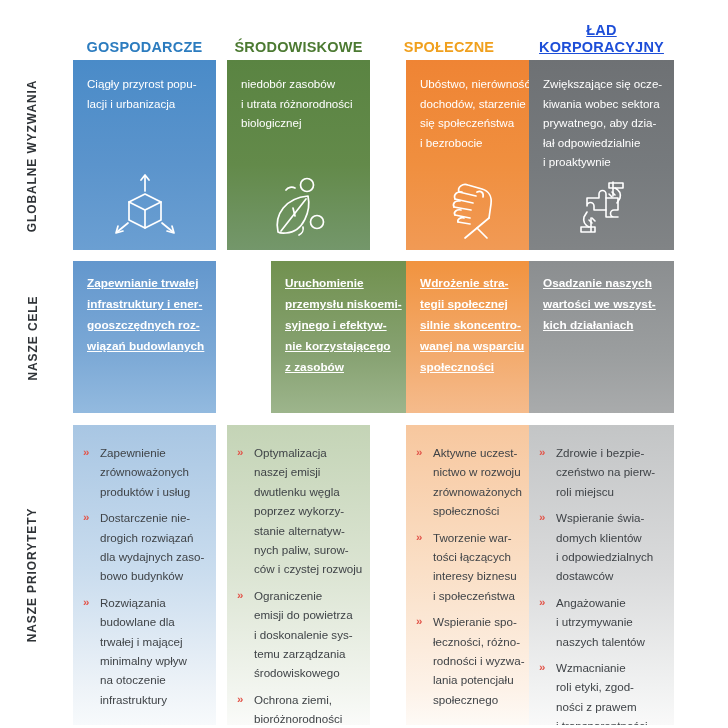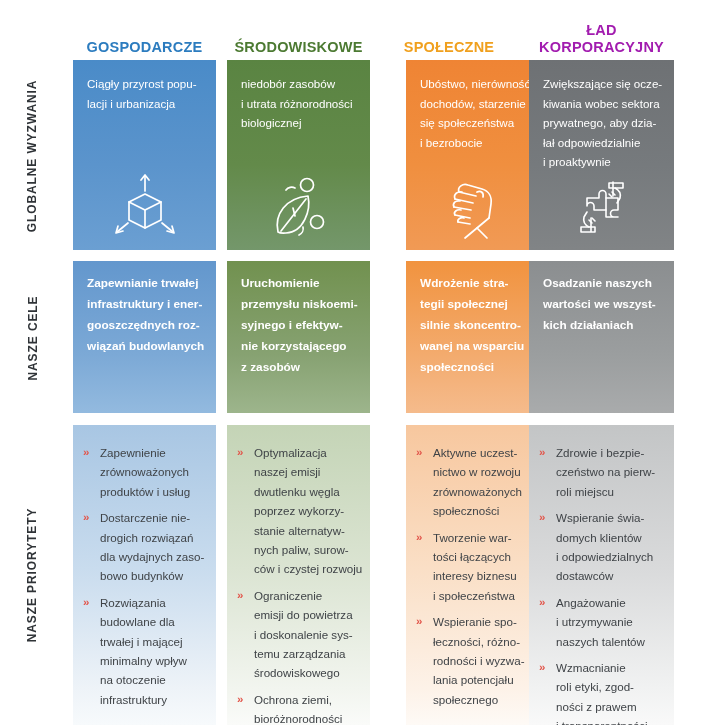--- a/index.html
+++ b/index.html
@@ -106,32 +106,32 @@
     right: 0;
     bottom: 6px;
     display: flex;
     align-items: center;
     justify-content: center;
   }
   .icon-wrap svg { display: block; }
 
   
   .r2.c1 { background: linear-gradient(180deg, #6397cd 0%, #7ca9d6 62%, #93badf 100%); }
-  .r2.c2 { background: linear-gradient(180deg, #71914f 0%, #87a272 62%, #9db58c 100%); }
+  .r2.c2 { background: linear-gradient(180deg, #71914f 0%, #87a272 62%, #9db58c 100%); margin-left: 44px; }
   .r2.c3 { background: linear-gradient(180deg, #f1933f 0%, #f3ab6e 62%, #f5bb8c 100%); }
   .r2.c4 { background: linear-gradient(180deg, #8b8e90 0%, #9b9e9f 62%, #a9abac 100%); }
 
   .r2 .cell-text {
     color: #ffffff;
     font-size: 11.8px;
     font-weight: bold;
     line-height: 21px;
     padding: 12px 10px 0 14px;
   }
-  .r2 .cell-text div { white-space: nowrap; }
+  .r2 .cell-text div { white-space: nowrap; text-decoration: underline; }
 
   
   .r3.c1 { background: linear-gradient(180deg, #a8c6e3 0%, #c9dcee 48%, #eef3f8 88%, #f7fafc 100%); }
   .r3.c2 { background: linear-gradient(180deg, #c4d4b6 0%, #dbe4d2 48%, #f2f5ef 88%, #fafbf9 100%); }
   .r3.c3 { background: linear-gradient(180deg, #f7c79e 0%, #fadfc6 48%, #fdf2e8 88%, #fefaf6 100%); }
   .r3.c4 { background: linear-gradient(180deg, #c3c5c6 0%, #d9dadb 48%, #f1f2f2 88%, #f9f9f9 100%); }
 
   .r3 ul {
     list-style: none;
     margin: 0;
@@ -164,21 +164,21 @@
   <div class="headers">
     <div class="col-header economic" style="color: rgb(44, 124, 191);">
         <div>GOSPODARCZE</div>
       </div>
     <div class="col-header environment" style="color: rgb(76, 122, 50);">
         <div>ŚRODOWISKOWE</div>
       </div>
     <div class="col-header social" style="color: rgb(240, 160, 30);">
         <div>SPOŁECZNE</div>
       </div>
-    <div class="col-header governance" style="color: #a21caf;">
+    <div class="col-header governance" style="color: #1d4ed8; text-decoration: underline;">
         <div>ŁAD</div>
         <div>KORPORACYJNY</div>
       </div>
   </div>
 
   <div class="row-label r1">
     <span>GLOBALNE WYZWANIA</span>
   </div>
   <div class="row-label r2">
     <span>NASZE CELE</span>

